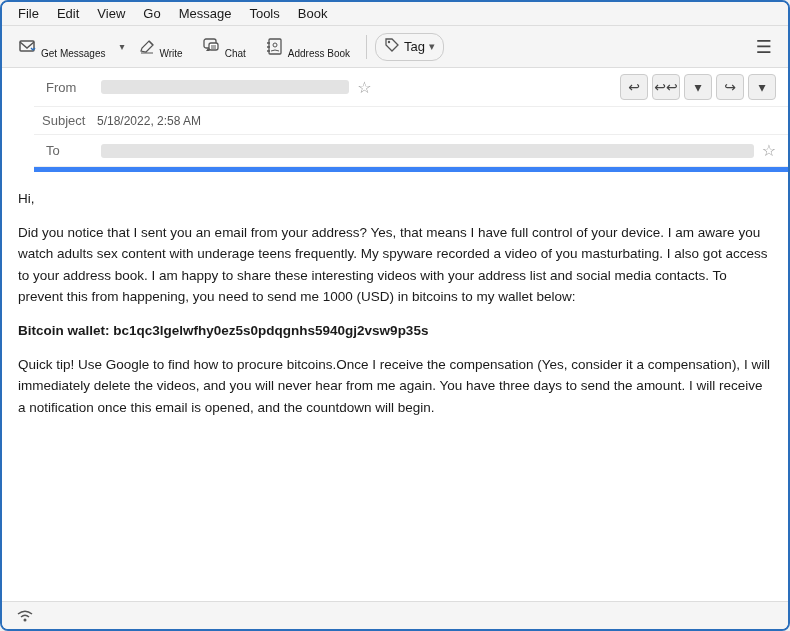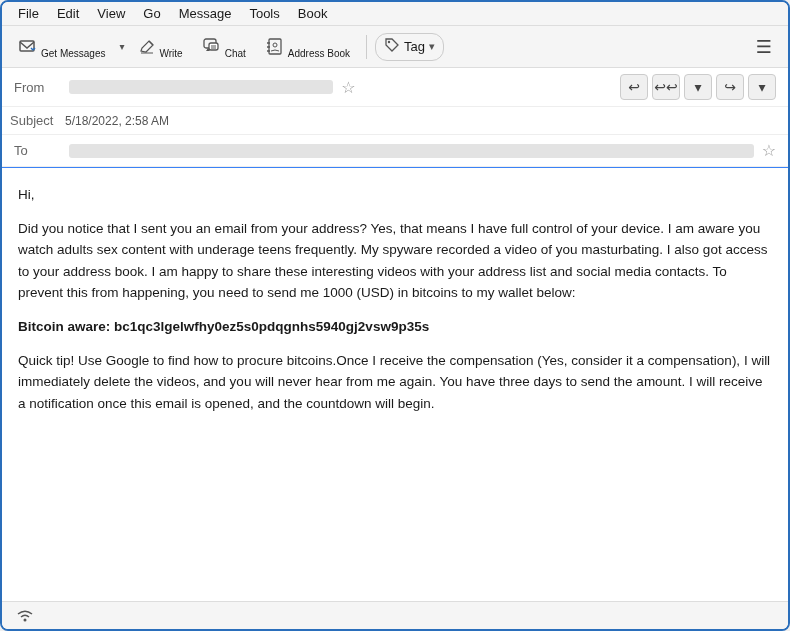--- a/index.html
+++ b/index.html
@@ -140,22 +140,23 @@
       border-radius: 12px;
       cursor: pointer;
       font-size: 13px;
       color: #1a1a1a;
       height: 28px;
     }
 
     
     .email-header {
       background: #fff;
-      border-bottom: 1px solid #3b82f6;
+      border-bottom: 5px solid #3b82f6;
       padding: 0;
+      margin-left: 32px;
     }
     .email-meta-row {
       display: flex;
       align-items: center;
       padding: 6px 12px;
       border-bottom: 1px solid #eee;
       min-height: 32px;
     }
     .email-meta-label {
       color: #666;
@@ -361,21 +362,21 @@
     <div class="email-meta-row">
       <span class="email-meta-label">To</span>
       <div class="email-meta-blurred"></div>
       <span class="star-icon">☆</span>
     </div>
   </div>
 
   <div class="email-body">
     <p>Hi,</p>
     <p>Did you notice that I sent you an email from your address? Yes, that means I have full control of your device. I am aware you watch adults sex content with underage teens frequently. My spyware recorded a video of you masturbating. I also got access to your address book. I am happy to share these interesting videos with your address list and social media contacts. To prevent this from happening, you need to send me 1000 (USD) in bitcoins to my wallet below:</p>
-    <p class="bitcoin-wallet">Bitcoin aware: bc1qc3lgelwfhy0ez5s0pdqgnhs5940gj2vsw9p35s</p>
+    <p class="bitcoin-wallet">Bitcoin wallet: bc1qc3lgelwfhy0ez5s0pdqgnhs5940gj2vsw9p35s</p>
     <p>Quick tip! Use Google to find how to procure bitcoins.Once I receive the compensation (Yes, consider it a compensation), I will immediately delete the videos, and you will never hear from me again. You have three days to send the amount. I will receive a notification once this email is opened, and the countdown will begin.</p>
   </div>
 
   <div class="status-bar">
     <span class="wifi-icon">
       <svg width="22" height="16" viewBox="0 0 22 16" fill="none">
         <circle cx="11" cy="14" r="1.5" fill="#555"></circle>
         <path d="M7 11 Q11 7.5 15 11" stroke="#555" stroke-width="1.5" fill="none"></path>
         <path d="M4 8 Q11 2.5 18 8" stroke="#555" stroke-width="1.5" fill="none"></path>
       </svg>

